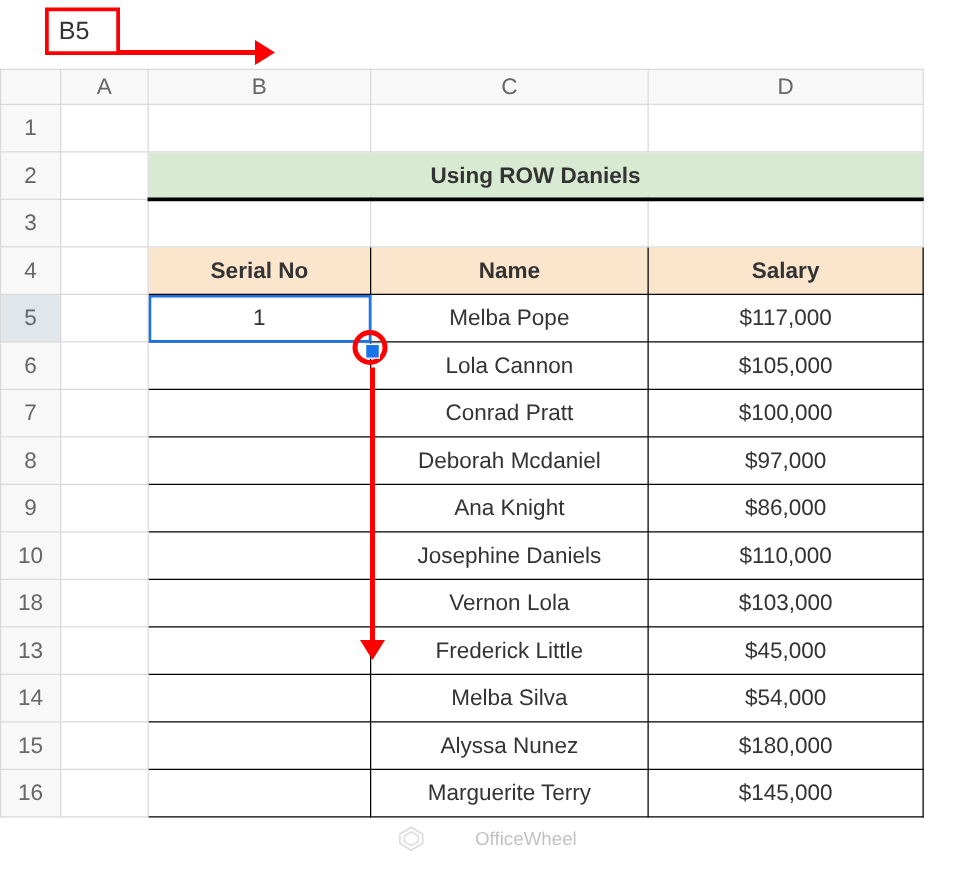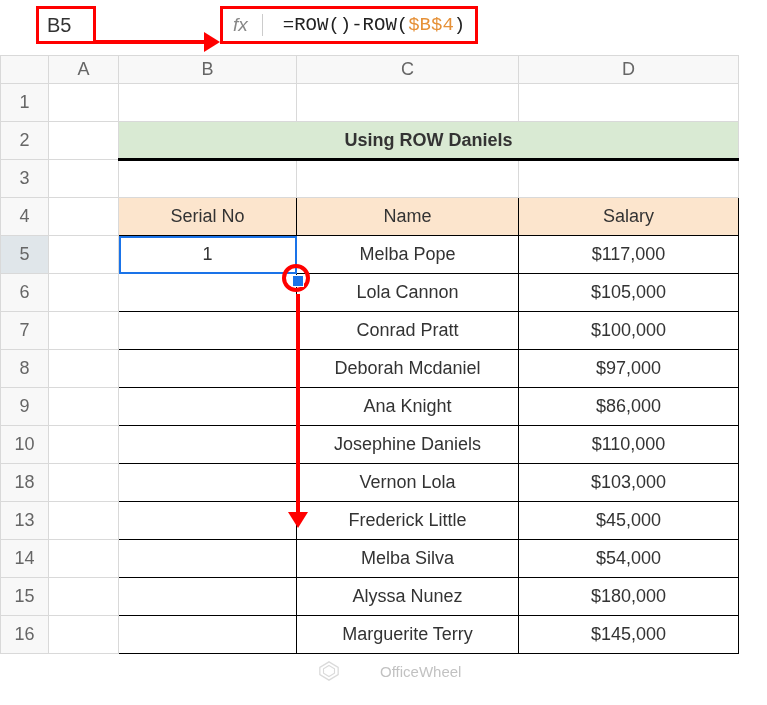--- a/index.html
+++ b/index.html
@@ -112,21 +112,21 @@
 
   .title-cell {
     background: #d9ead3 !important;
     font-size: 26px;
     font-weight: bold;
     color: #222;
     border-bottom: 3px solid #000 !important;
   }
   .table-header {
     background: #fce5cd !important;
-    font-weight: normal;
+    font-weight: bold;
     font-size: 20px;
     border: 1px solid #000 !important;
   }
   .data-cell {
     border: 1px solid #000 !important;
     font-size: 18px;
   }
   .selected-cell {
     outline: 2px solid #1a73e8;
     outline-offset: -2px;
@@ -183,26 +183,20 @@
   .watermark svg { opacity: 0.6; }
 </style>
 </head>
 <body>
 
 <div class="top-bar">
   <div class="cell-ref-box">
     <span>B5</span>
   </div>
   <div class="arrow-to-formula"></div>
-  <div class="formula-box">
-    <span class="fx-label">fx</span>
-    <span class="formula-text">
-      <span>=ROW()-ROW(</span><span class="ref">$B$4</span><span>)</span>
-    </span>
-  </div>
 </div>
 
 <table class="sheet">
   <tbody>
       <tr>
     <th class="corner"></th>
     <th class="colhead col-A">A</th>
     <th class="colhead col-B">B</th>
     <th class="colhead col-C">C</th>
     <th class="colhead col-D">D</th>

